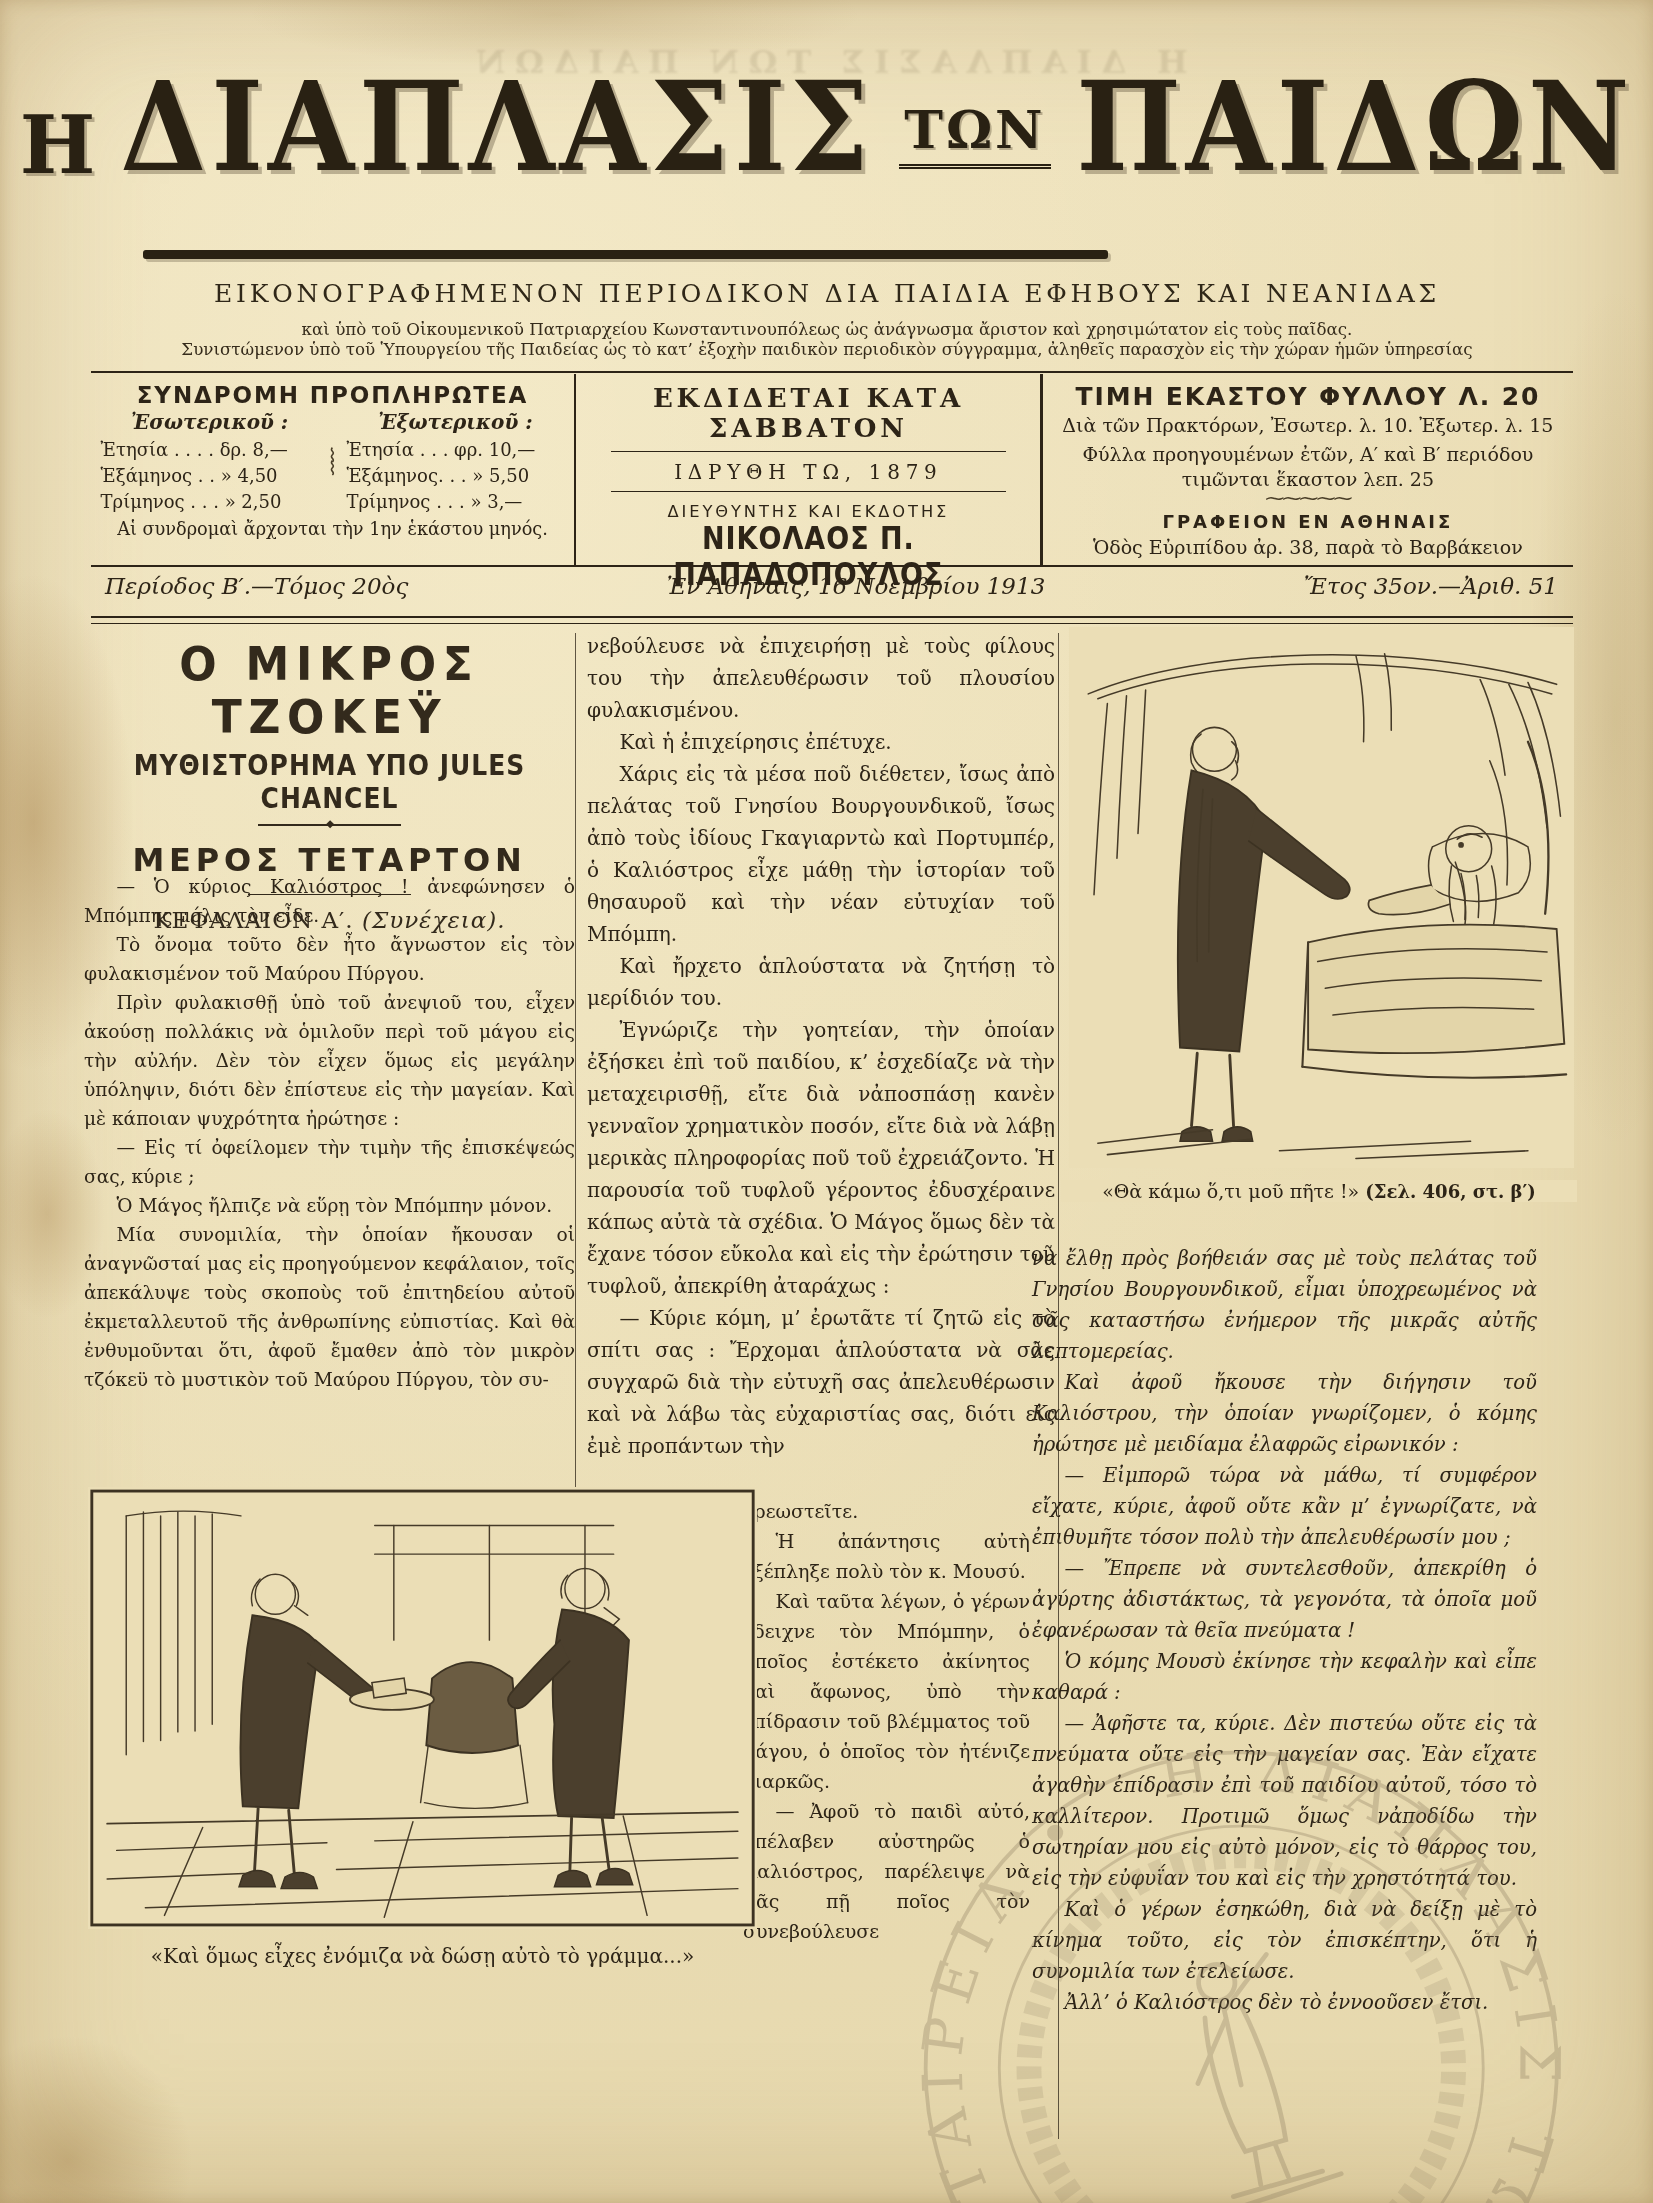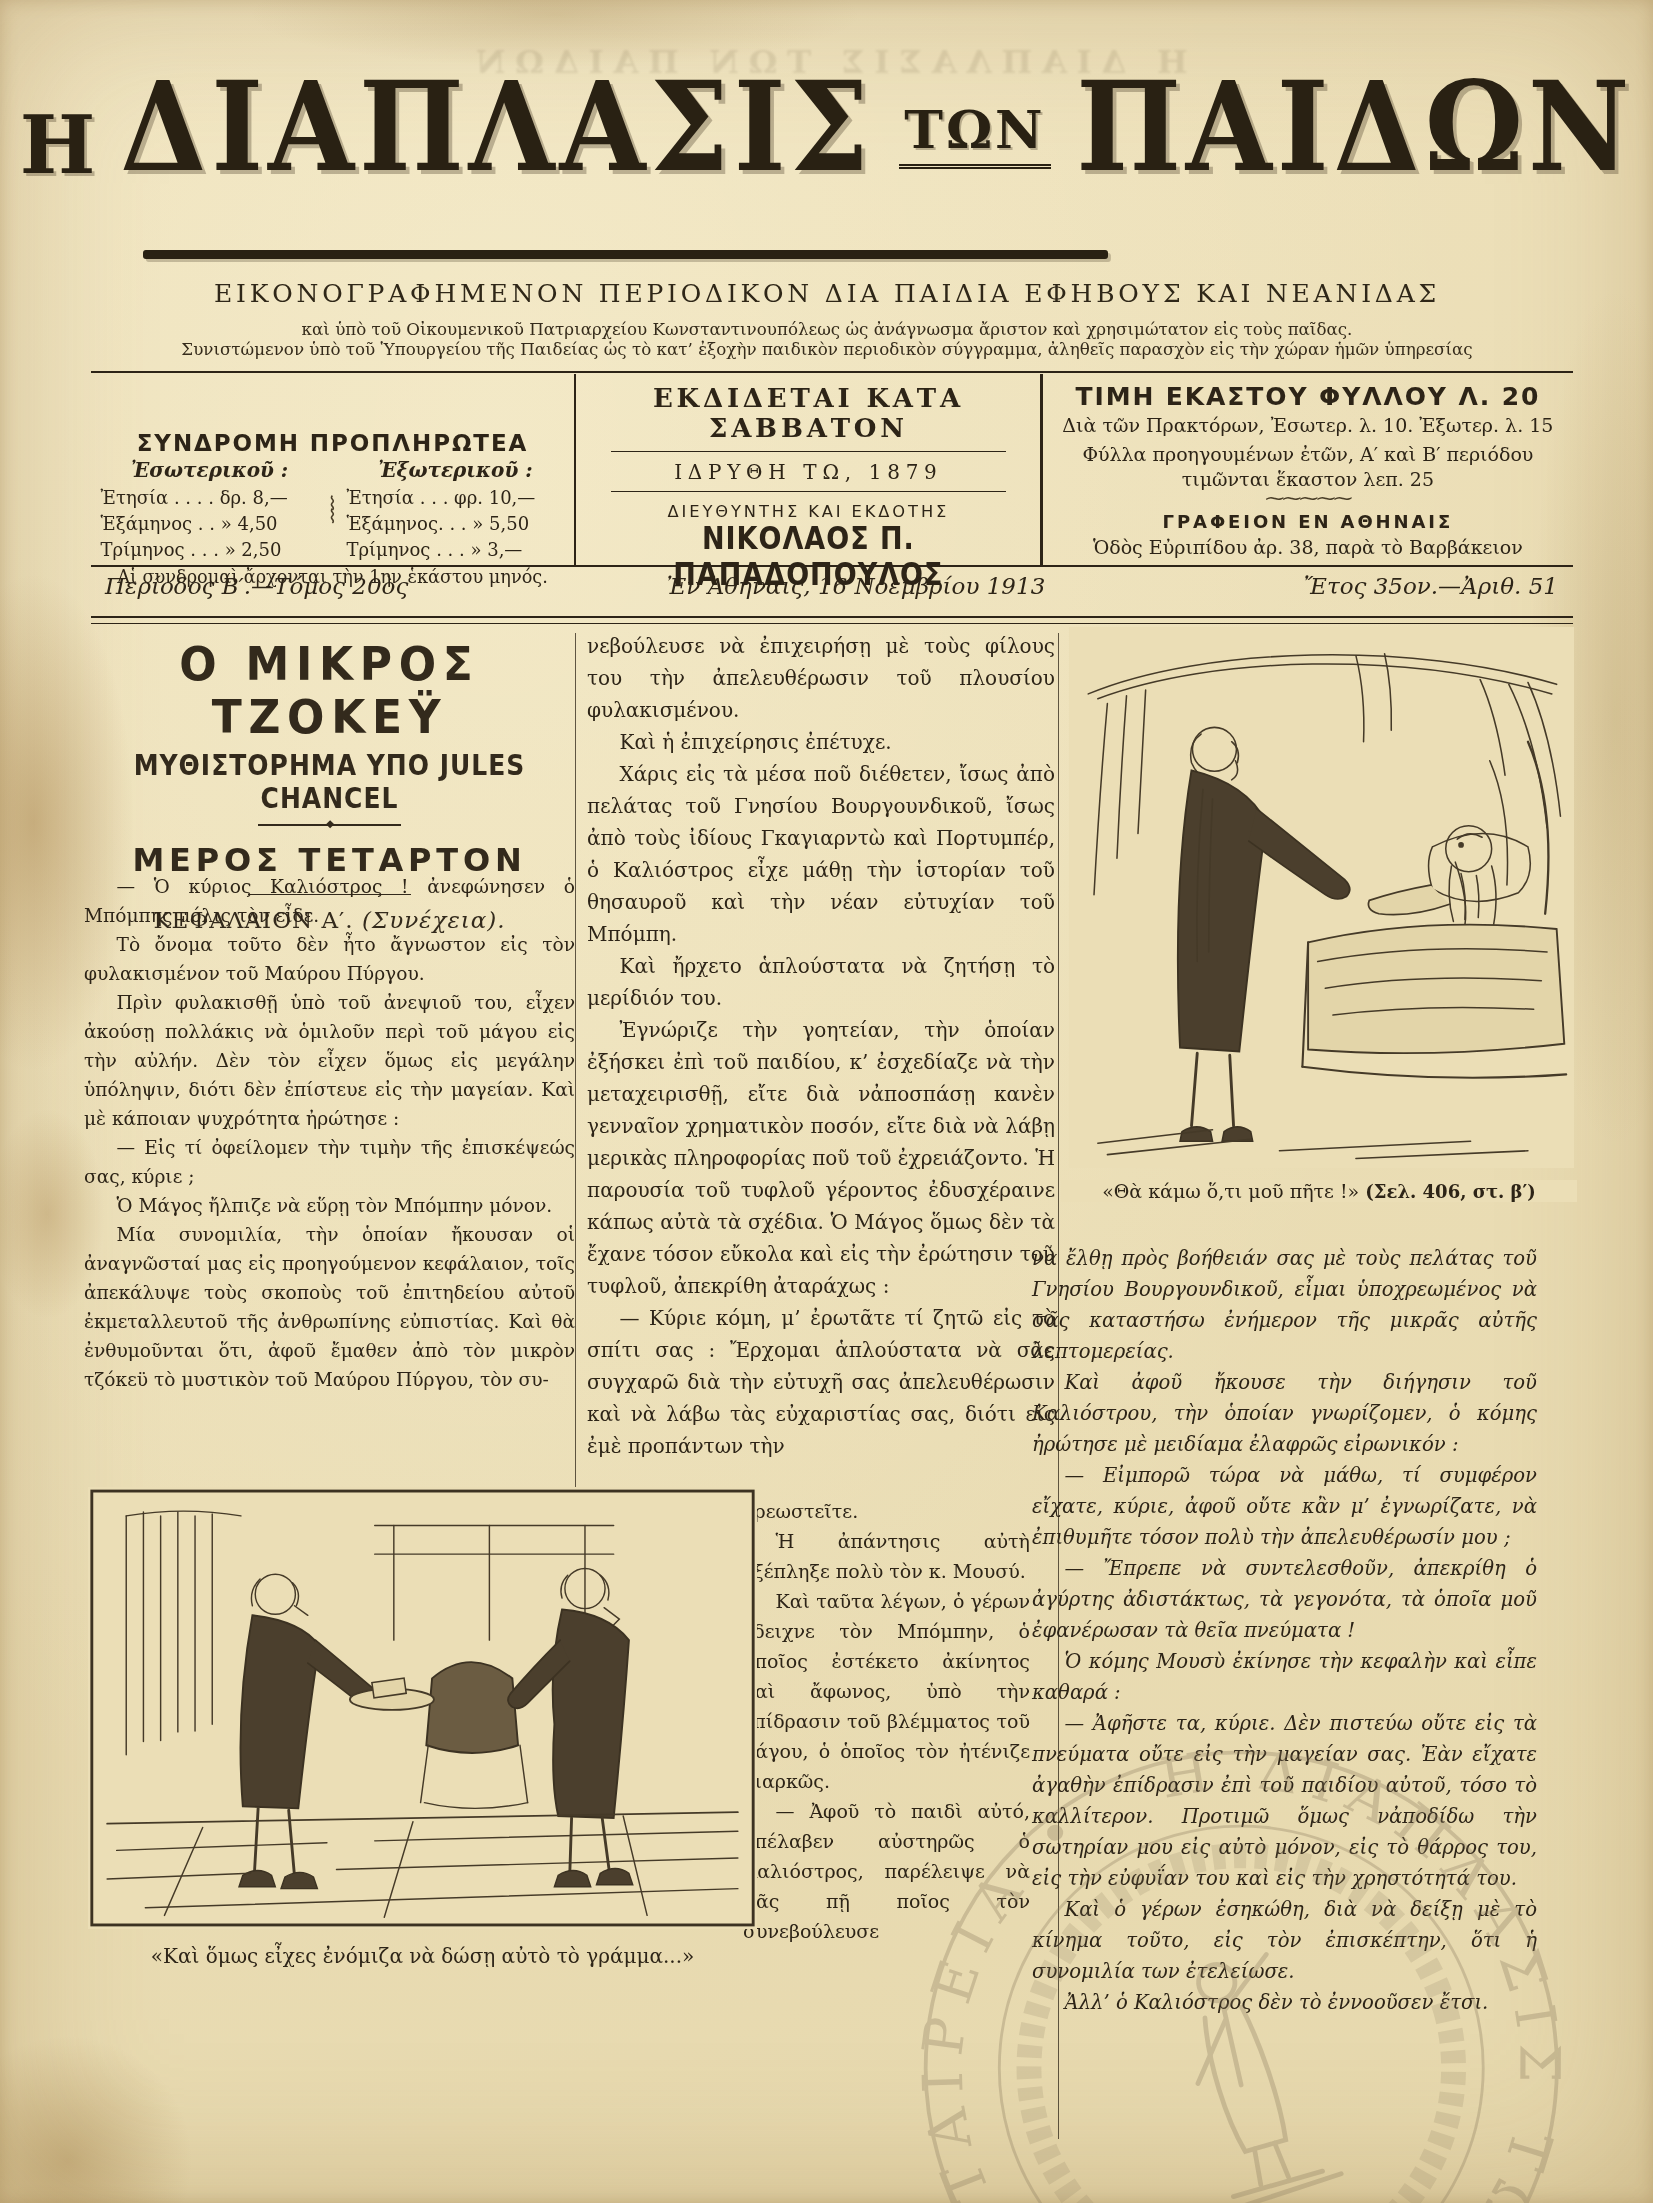--- a/index.html
+++ b/index.html
@@ -48,21 +48,21 @@
   
   .rule{position:absolute;left:91px;right:81px;border-top:2.4px solid #2d2417;}
   .r1{top:371px;}
   .r2{top:565px;}
   .info-row{
     position:absolute;top:374px;left:91px;right:81px;height:191px;
     display:flex;align-items:stretch;
   }
   .info-sep{width:2.4px;background:#2d2417;}
   .info-box{padding:7.6px 9.6px 0 9.6px;box-sizing:border-box;}
-  .ib-left{width:483px;margin-top:48px;}
+  .ib-left{width:483px;}
   .ib-mid{width:464px;text-align:center;}
   .ib-right{flex:1;text-align:center;}
 
   .sub-title{font-family:"DejaVu Sans","Liberation Sans",sans-serif;font-weight:bold;font-size:23px;letter-spacing:1.9px;text-align:center;}
   .sub-cols{display:flex;justify-content:space-between;margin-top:1.9px;}
   .sub-col{width:47%;font-size:18px;line-height:26px;}
   .sub-head{font-weight:bold;font-style:italic;font-size:20px;text-align:center;margin-bottom:1.9px;}
   .sub-row{white-space:nowrap;}
   .squiggle-v{align-self:center;color:#4a3e28;font-size:19px;line-height:13.4px;letter-spacing:0;width:11.5px;text-align:center;}
   .sub-note{font-size:17.7px;text-align:center;margin-top:3.8px;}

